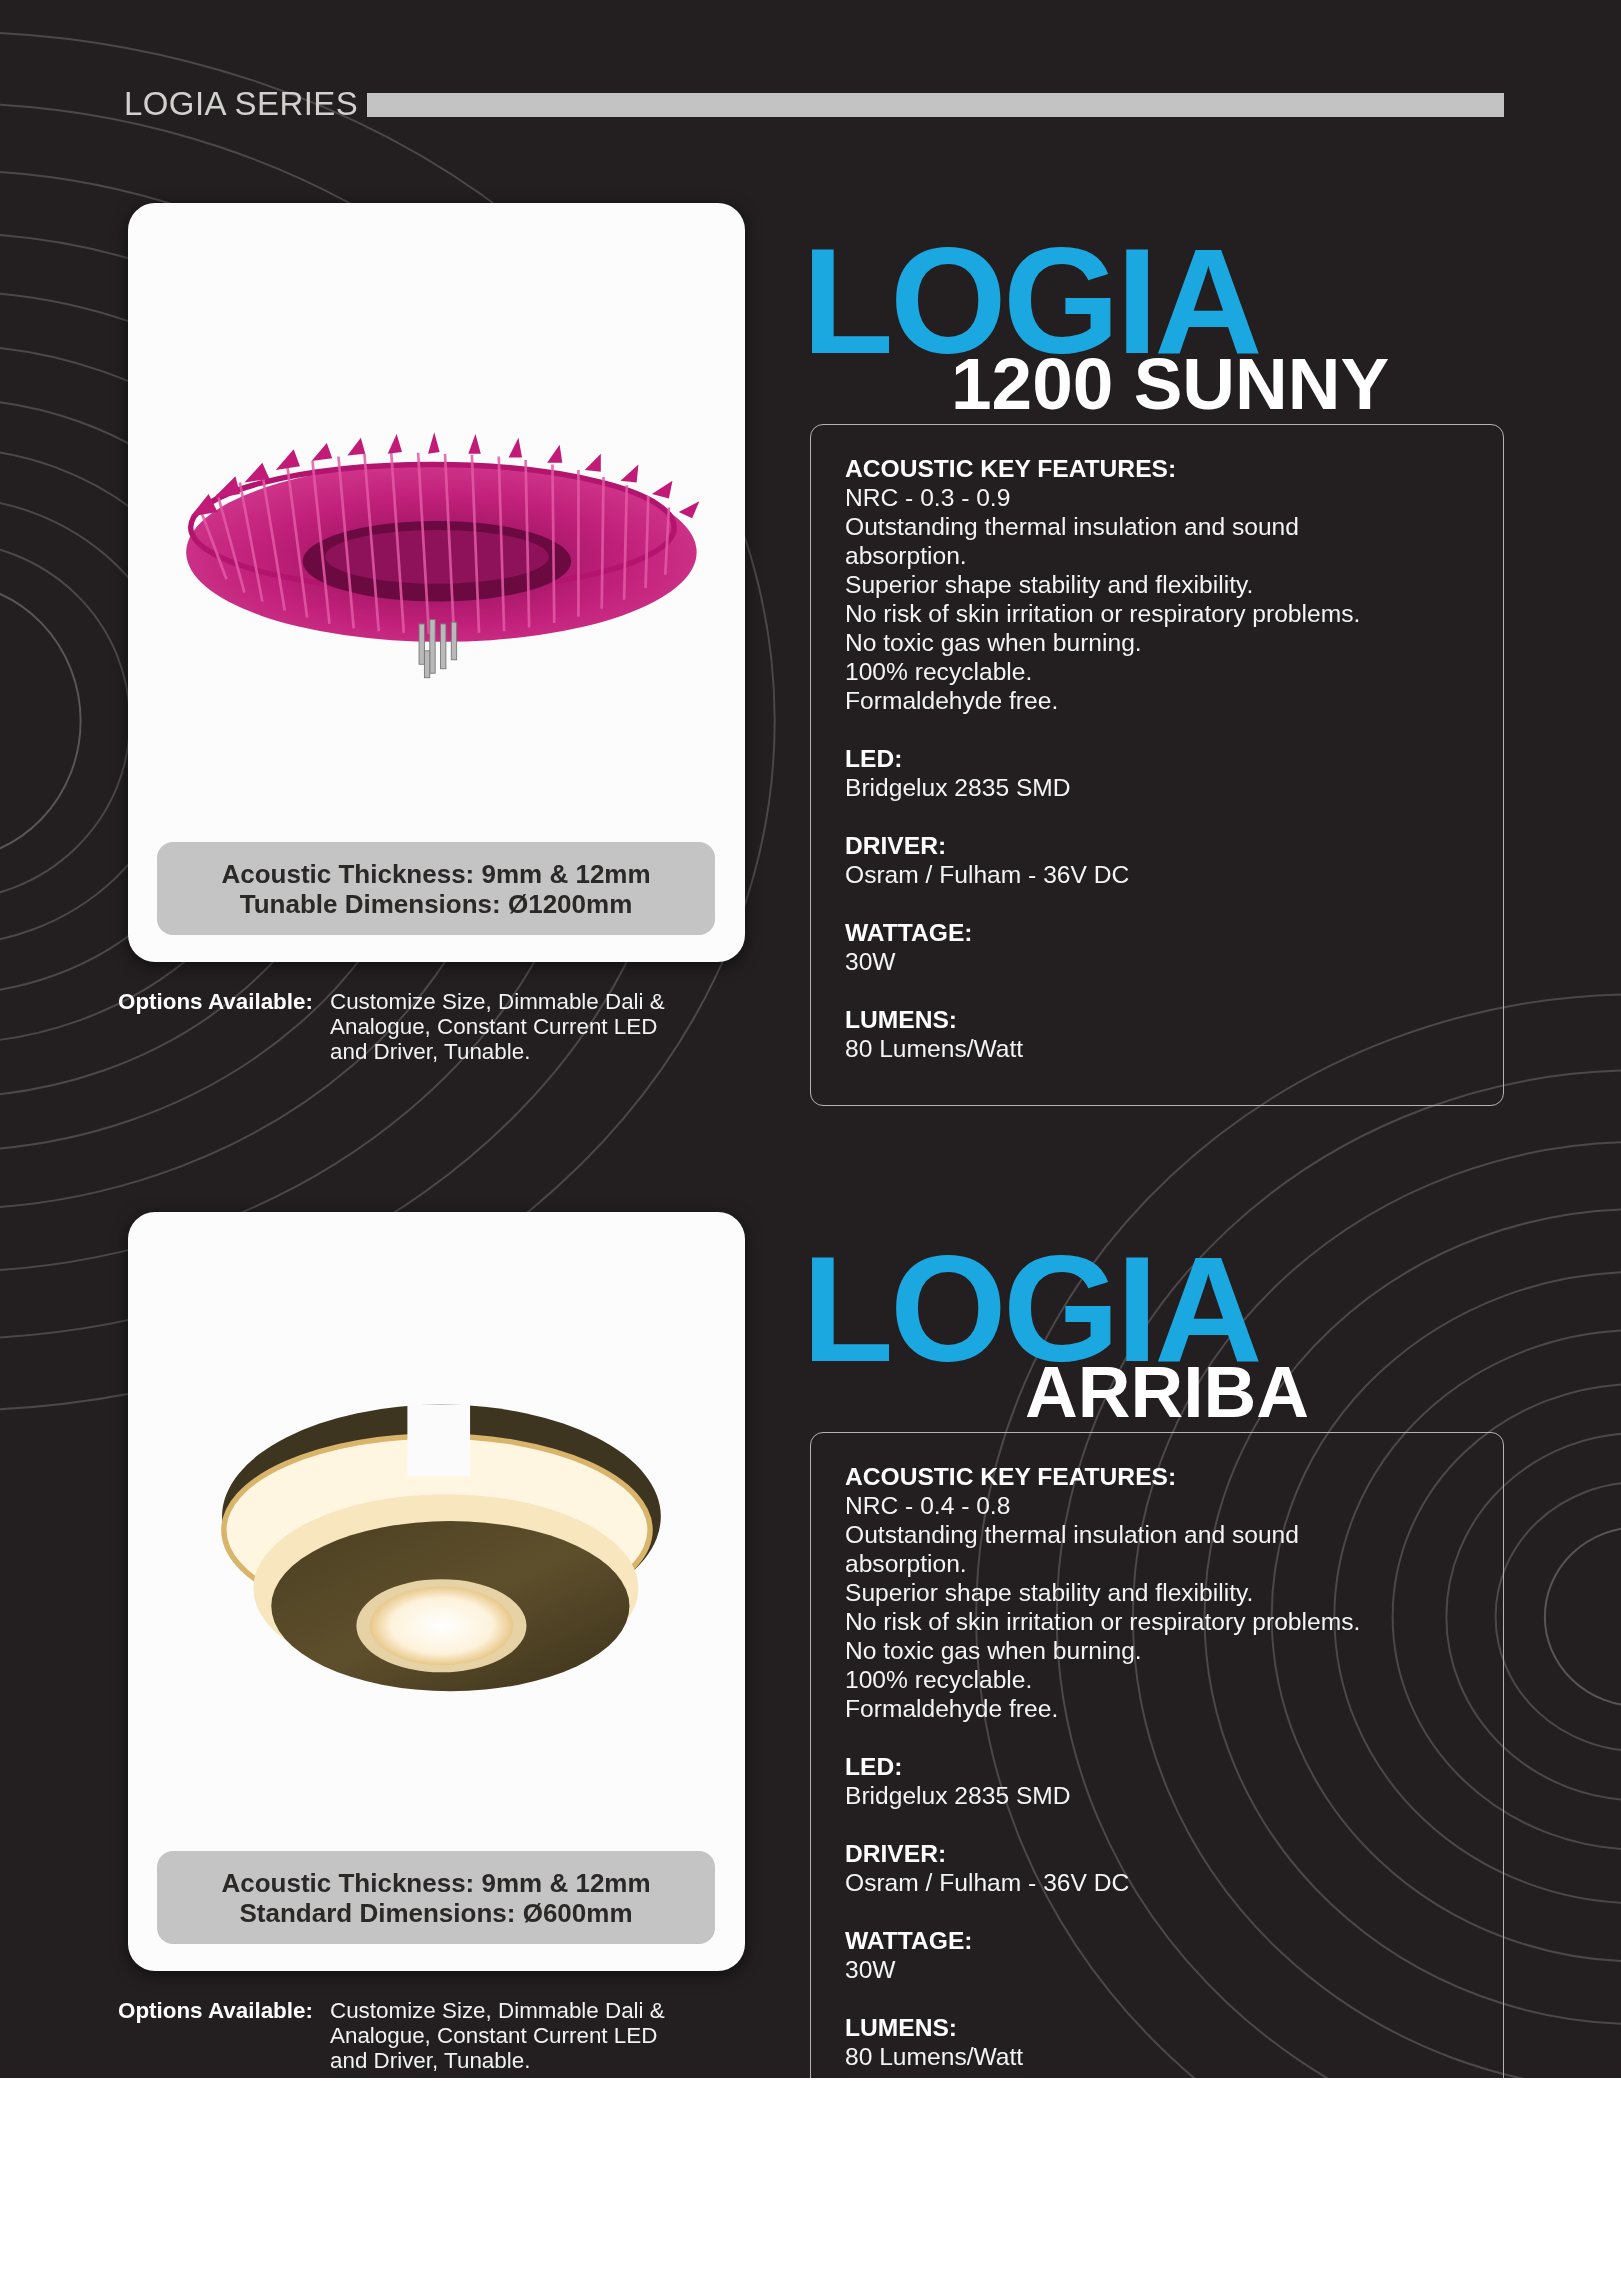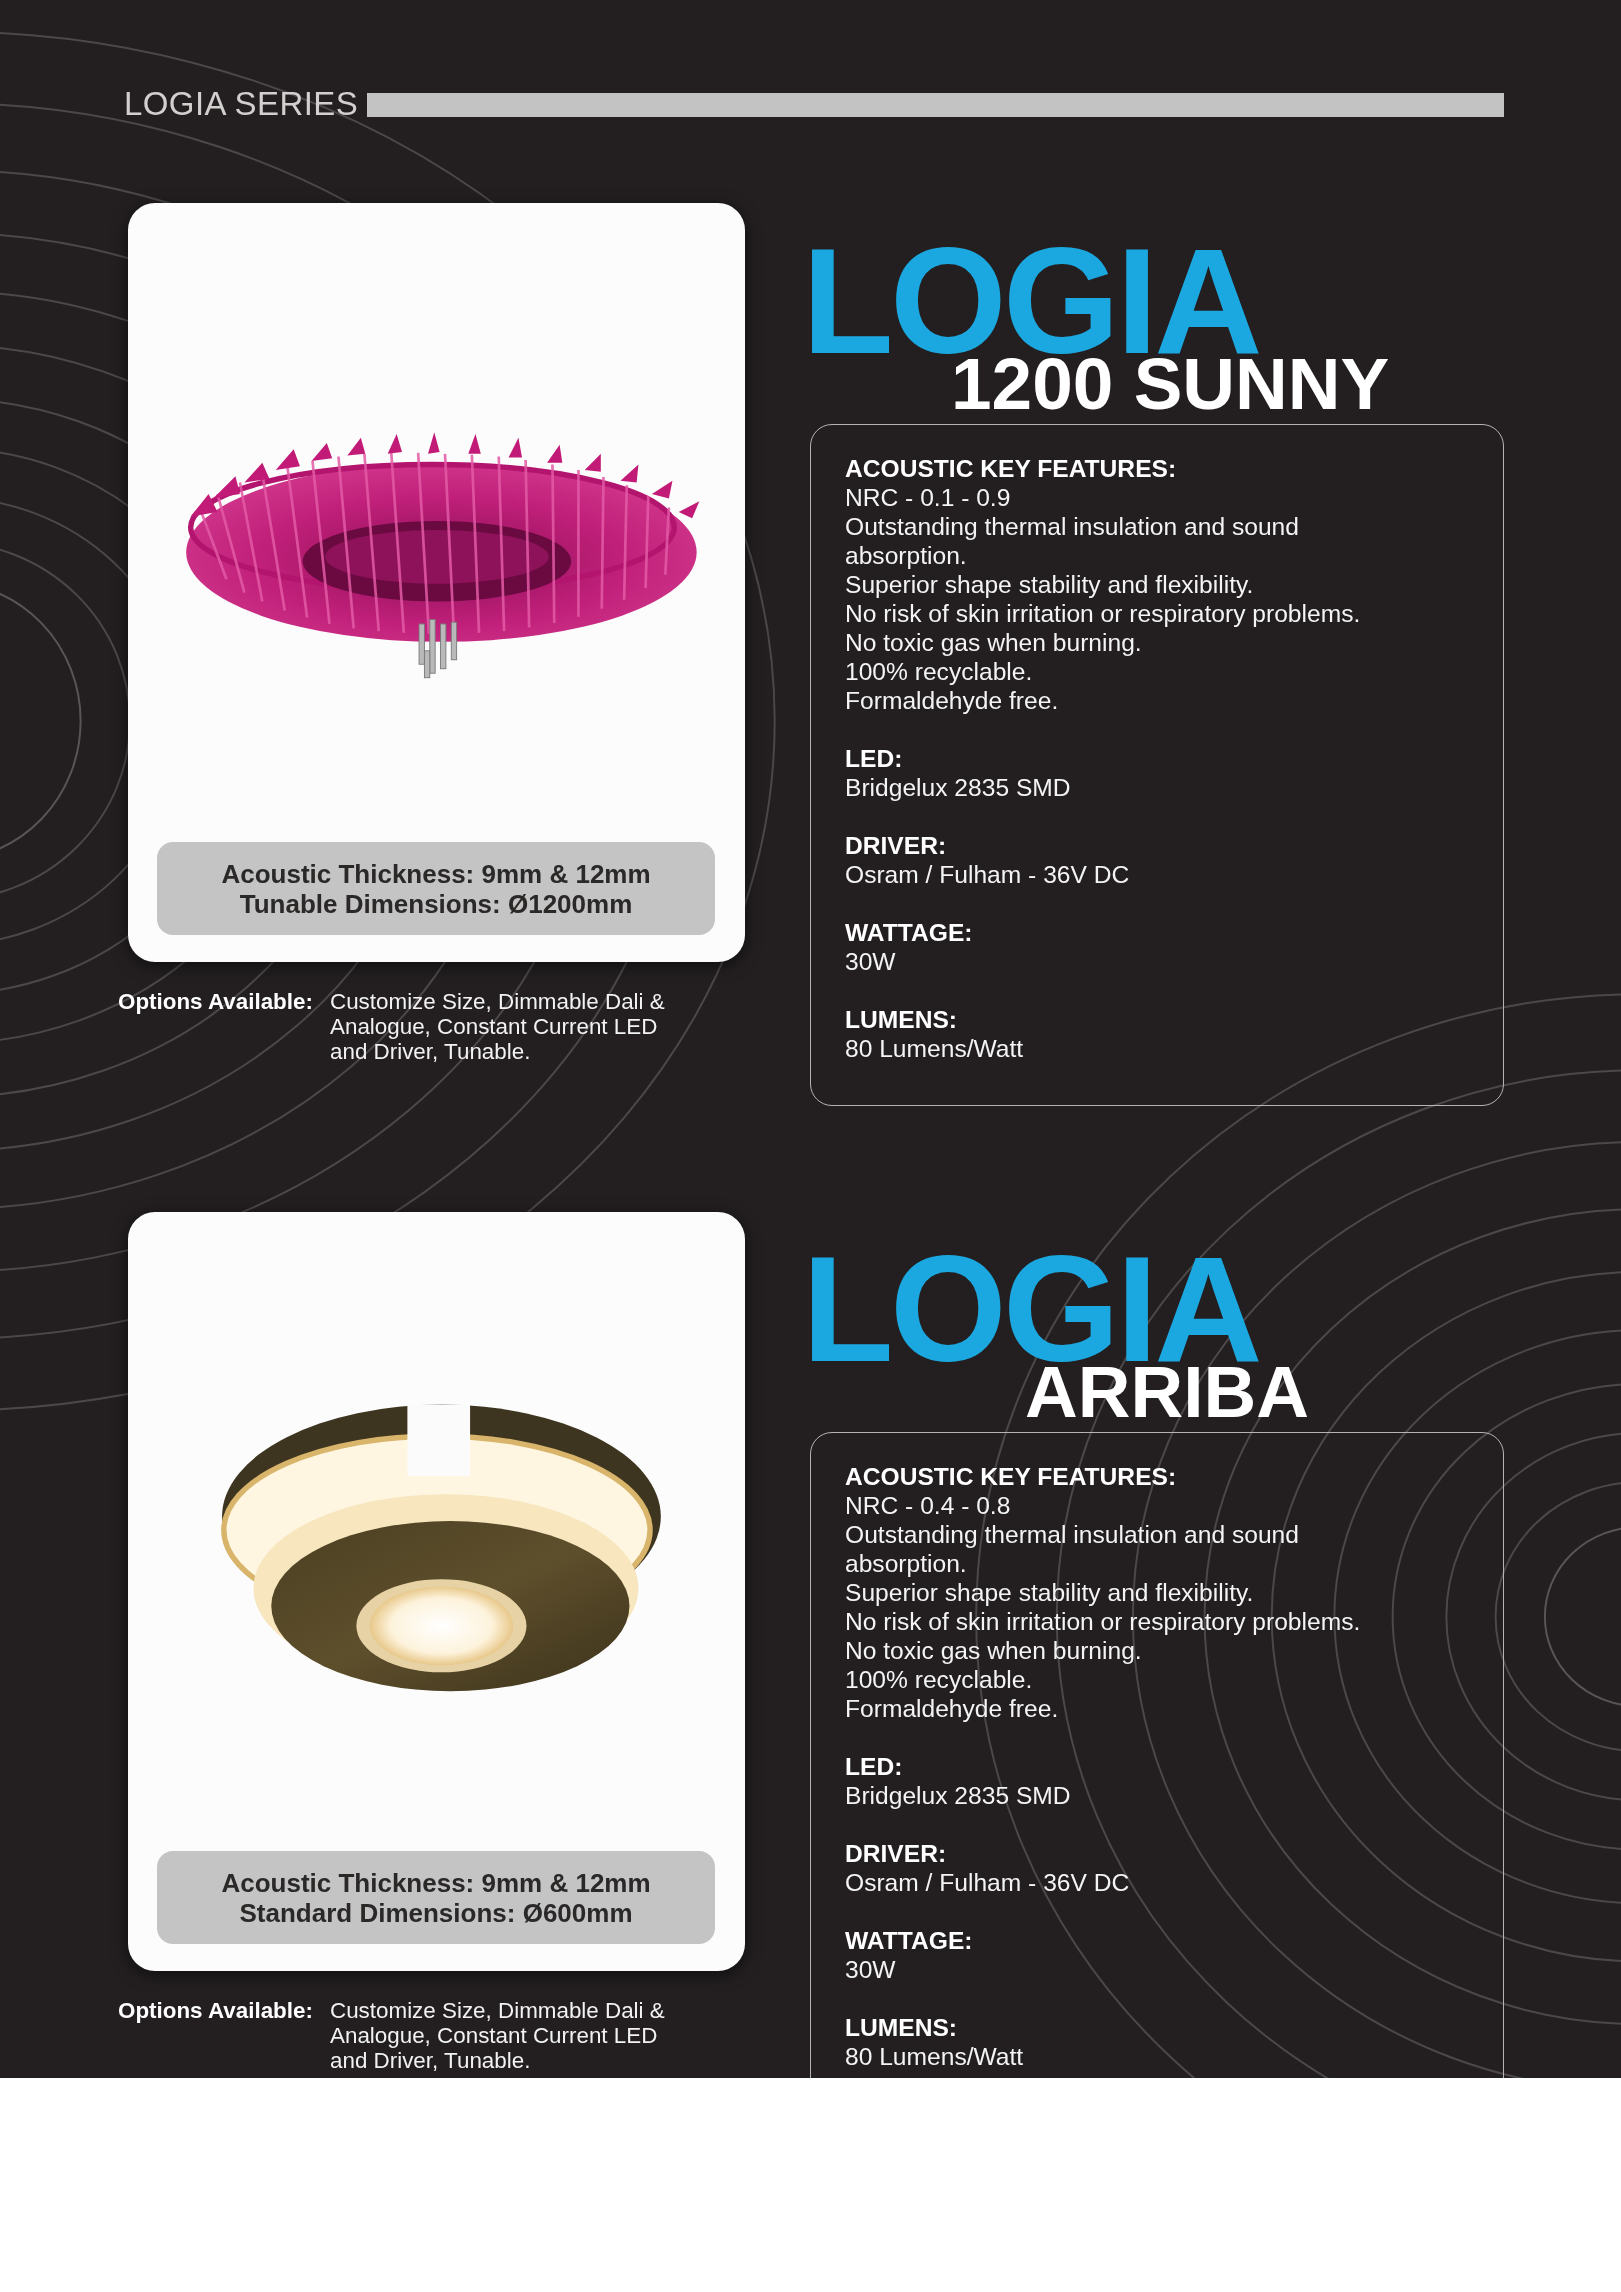--- a/index.html
+++ b/index.html
@@ -16,21 +16,21 @@
   .pill span { font-size: 26px; font-weight: bold; color: #2b2828; line-height: 30px; white-space: nowrap; }
 
   .options { position: absolute; left: 118px; width: 627px; display: flex; }
   .options .lbl { font-size: 22.4px; font-weight: bold; color: #ffffff; line-height: 25px; white-space: nowrap; width: 212px; }
   .options .txt { font-size: 22.4px; color: #f2f2f2; line-height: 25px; width: 385px; }
 
   .title-main { position: absolute; left: 802px; font-size: 150px; font-weight: bold; color: #1ba8e0; line-height: 150px; letter-spacing: -3.6px; white-space: nowrap; }
   .title-sub { position: absolute; font-size: 73px; color: #ffffff; line-height: 73px; white-space: nowrap; letter-spacing: 0px; margin-top: 17px; }
   .title-sub.s1 { font-weight: bold; }
 
-  .specbox { position: absolute; left: 810px; width: 694px; border: 1.8px solid #b5b3b3; border-radius: 22px; padding: 29px 0 0 34px; }
+  .specbox { position: absolute; left: 810px; width: 694px; border: 1.8px solid #b5b3b3; border-radius: 13px; padding: 29px 0 0 34px; }
   .specbox .line { font-size: 24.6px; color: #f4f4f4; line-height: 29px; white-space: nowrap; }
   .specbox .head { font-weight: bold; color: #ffffff; }
   .specbox .gap { height: 29px; }
 </style>
 </head>
 <body>
 
 <div class="page">
 
   <svg class="rings" viewBox="0 0 1810 2320" width="1621" height="2078">
@@ -141,21 +141,21 @@
       <div>Analogue, Constant Current  LED</div>
       <div>and Driver, Tunable.</div>
     </div>
   </div>
 
   <div class="title-main" style="top:226px;">LOGIA</div>
   <div class="title-sub s1" style="left:951px; top:330px;">1200 SUNNY</div>
 
   <div class="specbox" style="top:424px; height:682px;">
     <div class="line head">ACOUSTIC KEY FEATURES:</div>
-    <div class="line">NRC - 0.1 - 0.9</div>
+    <div class="line">NRC - 0.3 - 0.9</div>
     <div class="line">Outstanding thermal insulation and sound</div>
     <div class="line">absorption.</div>
     <div class="line">Superior shape stability and flexibility.</div>
     <div class="line">No risk of skin irritation or respiratory problems.</div>
     <div class="line">No toxic gas when burning.</div>
     <div class="line">100% recyclable.</div>
     <div class="line">Formaldehyde free.</div>
     <div class="gap"></div>
     <div class="line head">LED:</div>
     <div class="line">Bridgelux 2835 SMD</div>

